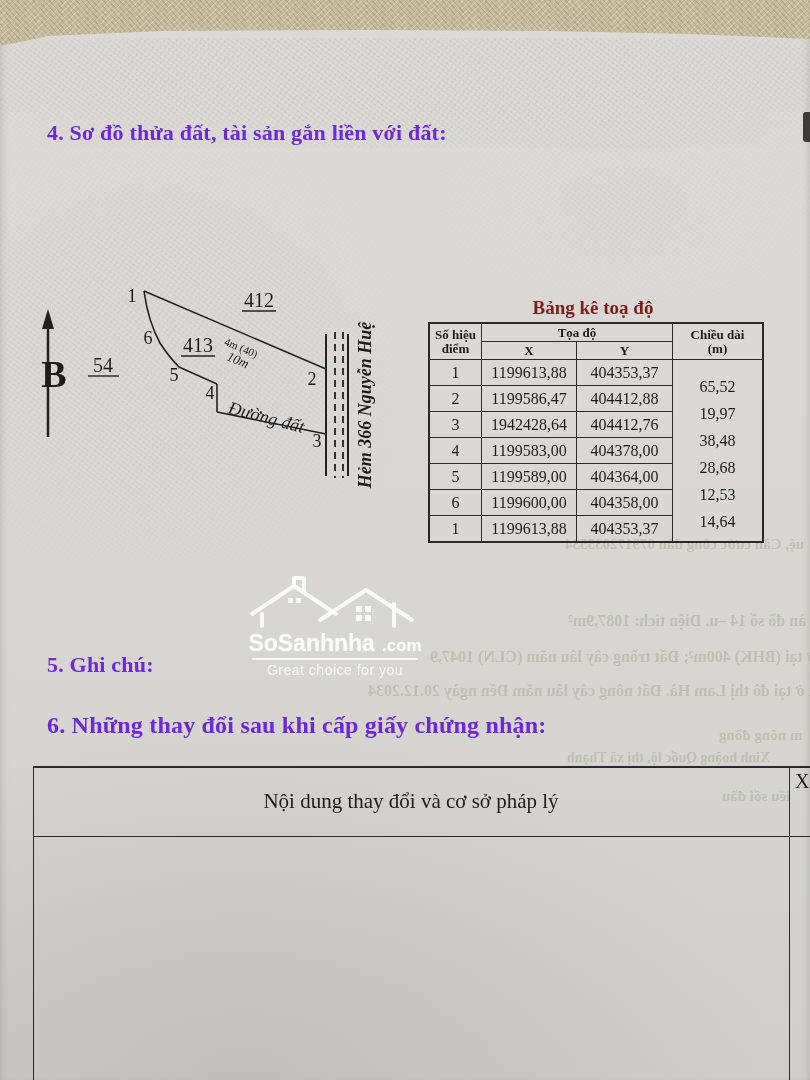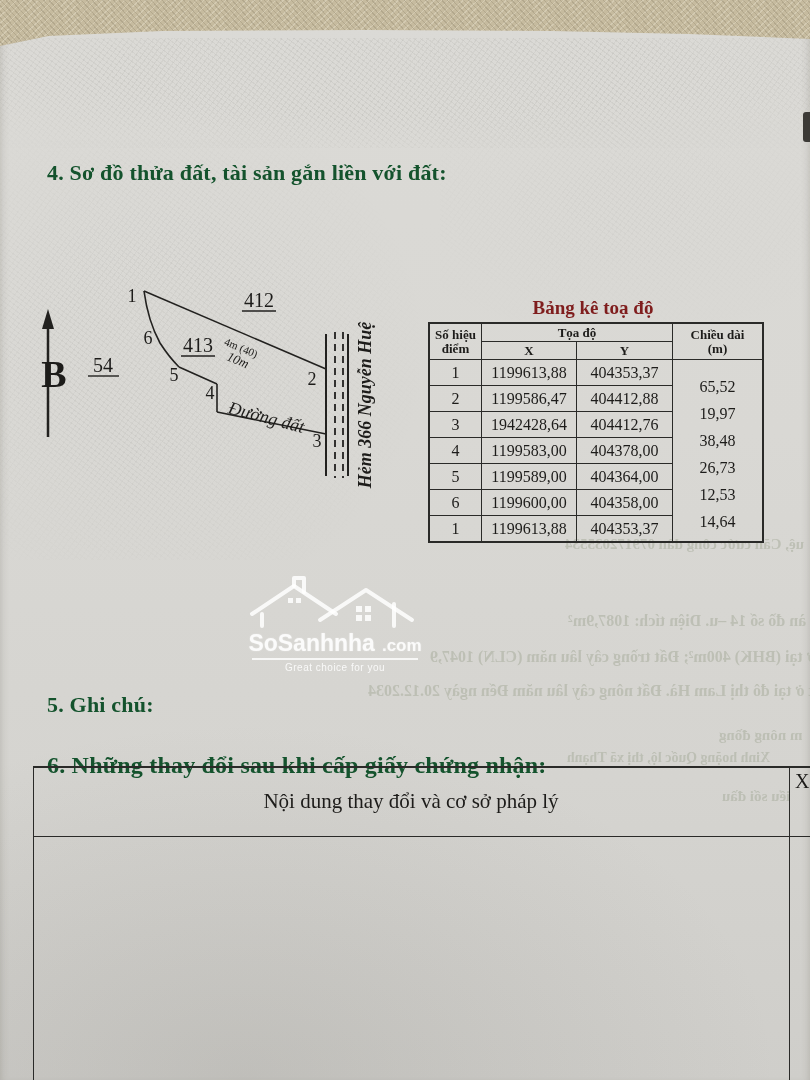--- a/index.html
+++ b/index.html
@@ -37,21 +37,21 @@
     mask-image:radial-gradient(90% 100% at 50% 30%,#000 40%,transparent 95%);}
   .tex-left{left:0;top:140px;width:440px;height:420px;opacity:.6;
     -webkit-mask-image:radial-gradient(70% 70% at 35% 50%,#000 30%,transparent 90%);
     mask-image:radial-gradient(70% 70% at 35% 50%,#000 30%,transparent 90%);}
   .tex-right{left:440px;top:120px;width:370px;height:200px;opacity:.35;
     -webkit-mask-image:radial-gradient(80% 80% at 50% 40%,#000 20%,transparent 90%);
     mask-image:radial-gradient(80% 80% at 50% 40%,#000 20%,transparent 90%);}
 
   .dark-sliver{position:absolute;right:0;top:112px;width:7px;height:30px;background:#3c3a36;border-radius:3px 0 0 3px;}
 
-  .h-section{position:absolute;color:#14532d;font-weight:bold;letter-spacing:.2px;margin-top:40px;}
+  .h-section{position:absolute;color:#6d28d9;font-weight:bold;letter-spacing:.2px;}
   #h4{left:47px;top:120px;font-size:22px;}
   #h5{left:47px;top:652px;font-size:22px;}
   #h6{left:47px;top:712px;font-size:24px;}
 
   
   .coord-title{position:absolute;left:428px;top:297px;width:330px;text-align:center;
     font-size:19px;font-weight:bold;color:#7f1d1d;}
   table.coord{
     position:absolute;left:428px;top:322px;border-collapse:collapse;
     color:#1d1c1a;table-layout:fixed;
@@ -69,21 +69,21 @@
   
   .diagram{position:absolute;left:20px;top:275px;width:380px;height:235px;}
 
   
   .wm{position:absolute;left:242px;top:574px;width:186px;text-align:center;
     color:rgba(255,255,255,.85);filter:blur(.3px);}
   .wm .brand{font-family:"Liberation Sans","DejaVu Sans",sans-serif;font-weight:bold;
     font-size:23px;line-height:1;margin-top:-2px;text-shadow:0 0 2px rgba(255,255,255,.4);}
   .wm .brand .tld{font-size:17px;font-weight:bold;margin-left:7px;}
   .wm .rule{height:2px;background:rgba(255,255,255,.8);margin:3px 10px 2px;}
-  .wm .tagline{font-family:"Liberation Sans","DejaVu Sans",sans-serif;font-size:10px;
+  .wm .tagline{font-family:"Liberation Sans","DejaVu Sans",sans-serif;font-size:14px;
     letter-spacing:.5px;}
 
   
   .changes{position:absolute;left:33px;top:766px;width:777px;height:314px;}
   .changes .topline{position:absolute;left:0;top:0;width:777px;height:0;border-top:2px solid #2a2a28;}
   .changes .leftline{position:absolute;left:0;top:0;width:0;height:314px;border-left:1.5px solid #2a2a28;}
   .changes .divline{position:absolute;left:756px;top:0;width:0;height:314px;border-left:1.5px solid #2a2a28;}
   .changes .headsep{position:absolute;left:0;top:70px;width:777px;height:0;border-top:1.5px solid #2a2a28;}
   .changes .head{position:absolute;left:0;top:0;width:756px;height:70px;
     display:flex;align-items:center;justify-content:center;font-size:21px;color:#1d1c1a;}
@@ -184,21 +184,21 @@
   </thead>
   <tbody id="coord-body">
       <tr>
         <td class="w-pt">1</td>
         <td class="w-x">1199613,88</td>
         <td class="w-y">404353,37</td>
         <td rowspan="7" class="len-cell w-len">
           <div class="len-val" style="top: 14px;">65,52</div>
           <div class="len-val" style="top: 41px;">19,97</div>
           <div class="len-val" style="top: 68px;">38,48</div>
-          <div class="len-val" style="top: 95px;">26,73</div>
+          <div class="len-val" style="top: 95px;">28,68</div>
           <div class="len-val" style="top: 122px;">12,53</div>
           <div class="len-val" style="top: 149px;">14,64</div>
         </td>
       </tr>
       <tr>
         <td class="w-pt">2</td>
         <td class="w-x">1199586,47</td>
         <td class="w-y">404412,88</td>
       </tr>
       <tr>

